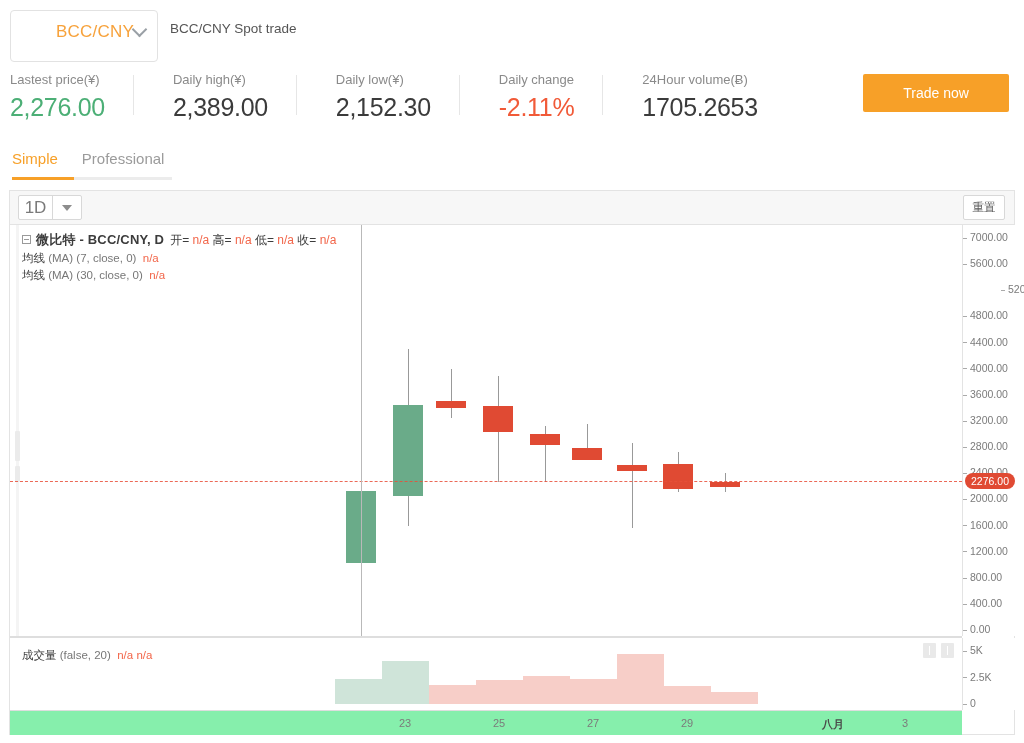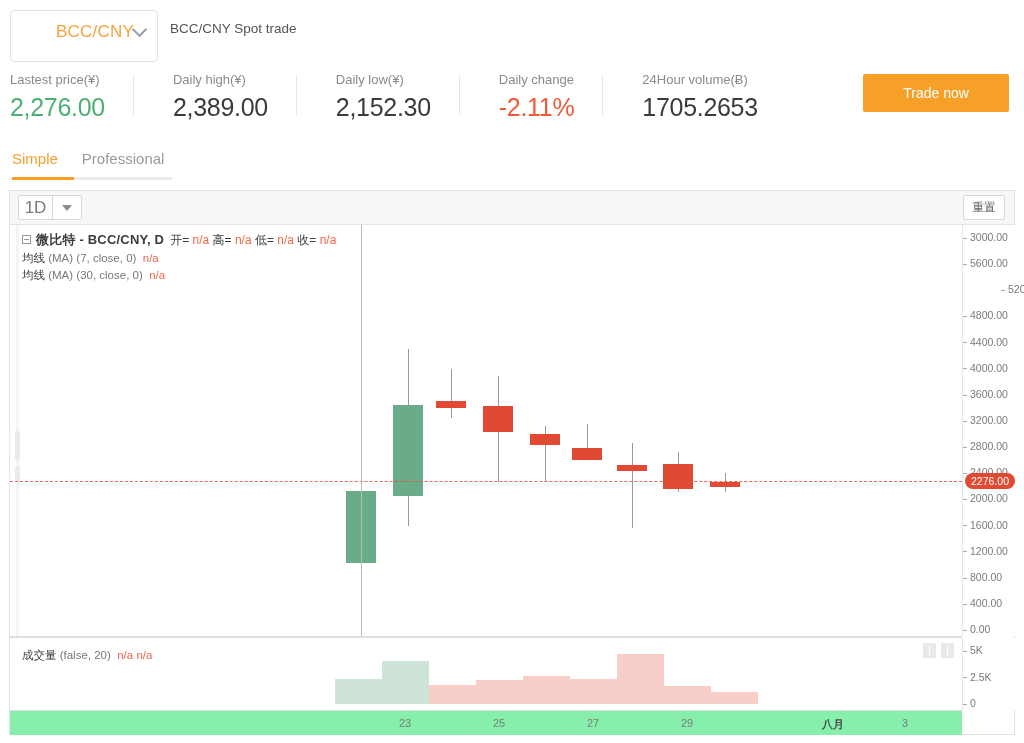--- a/index.html
+++ b/index.html
@@ -226,21 +226,21 @@
     <svg id="ma-layer" width="952" height="411" style="position:absolute;left:0;top:0;pointer-events:none;">
         <polyline points="622,452 645,449 668,447 692,455 715,463" fill="none" stroke="#f7b44f" stroke-width="3" stroke-linejoin="round" stroke-linecap="round"></polyline>
       </svg>
   <div class="price-line" style="top: 256.401px;"></div>
       <div class="crosshair-line" style="left: 351px; height: 411px;"></div>
     </div>
 
   <div class="pane-divider"></div>
 
   <div class="price-axis">
-      <div class="axis-tick" style="top: 6.06836px;"><span class="dash"></span><span>3000.00</span></div>
+      <div class="axis-tick" style="top: 6.06836px;"><span class="dash"></span><span>7000.00</span></div>
       <div class="axis-tick" style="top: 32.2051px;"><span class="dash"></span><span>5600.00</span></div>
       <div class="axis-tick" style="top: 58.3418px; margin-left: 38px;"><span class="dash"></span><span>5200.00</span></div>
       <div class="axis-tick" style="top: 84.4785px;"><span class="dash"></span><span>4800.00</span></div>
       <div class="axis-tick" style="top: 110.615px;"><span class="dash"></span><span>4400.00</span></div>
       <div class="axis-tick" style="top: 136.752px;"><span class="dash"></span><span>4000.00</span></div>
       <div class="axis-tick" style="top: 162.889px;"><span class="dash"></span><span>3600.00</span></div>
       <div class="axis-tick" style="top: 189.025px;"><span class="dash"></span><span>3200.00</span></div>
       <div class="axis-tick" style="top: 215.162px;"><span class="dash"></span><span>2800.00</span></div>
       <div class="axis-tick" style="top: 241.299px;"><span class="dash"></span><span>2400.00</span></div>
       <div class="axis-tick" style="top: 267.436px;"><span class="dash"></span><span>2000.00</span></div>

